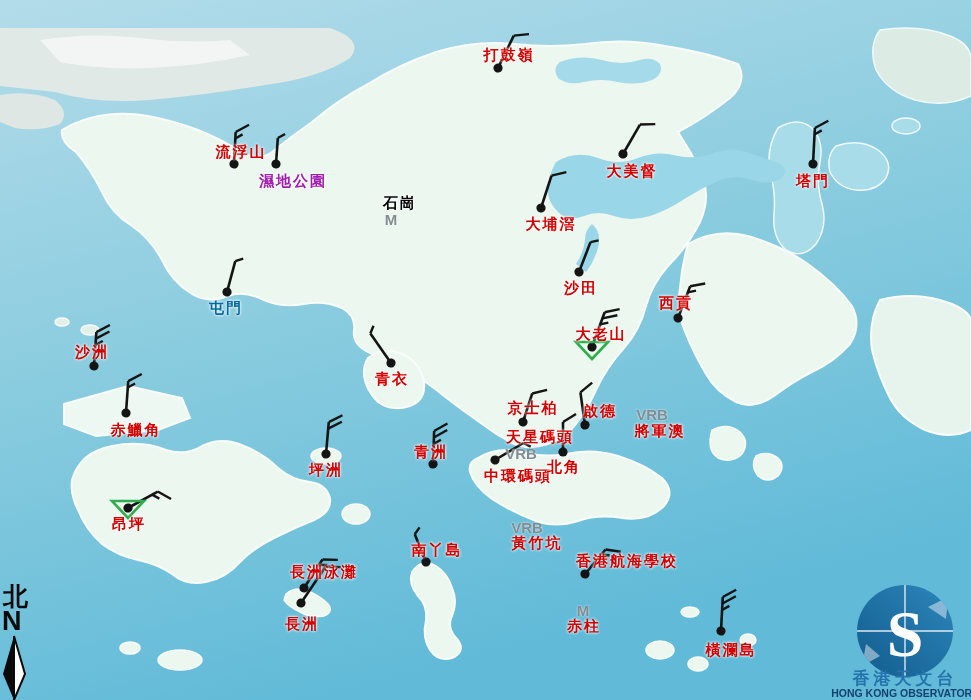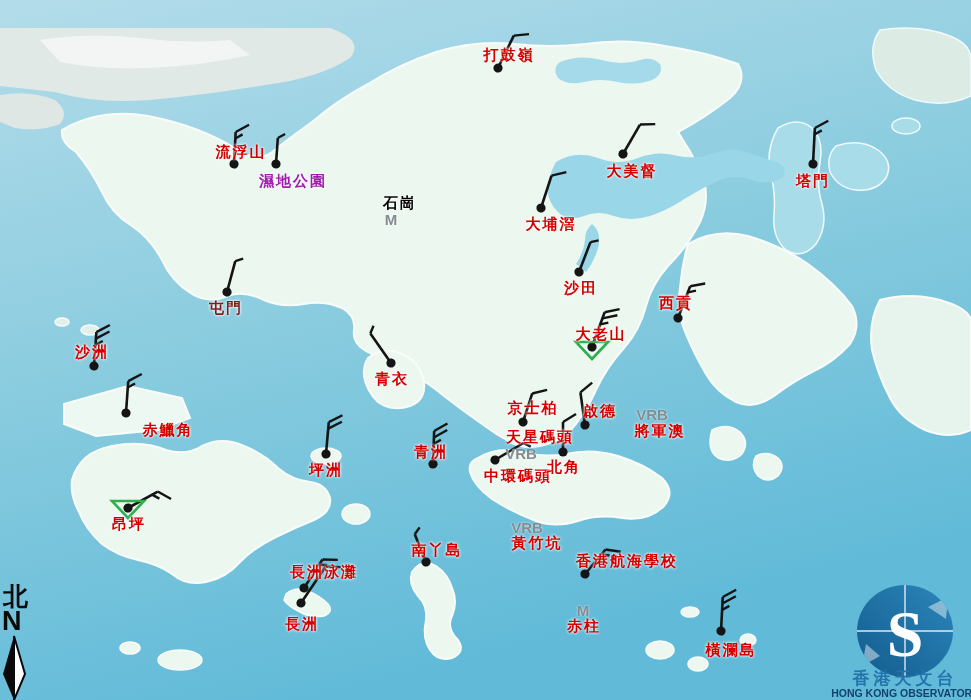--- a/index.html
+++ b/index.html
@@ -244,26 +244,26 @@
   <div id="label-layer" class="label-layer">
       <div class="st-label" style="left: 509px; top: 55px; color: rgb(212, 0, 0);">打鼓嶺</div>
       <div class="st-label" style="left: 241px; top: 152px; color: rgb(212, 0, 0);">流浮山</div>
       <div class="st-label" style="left: 293px; top: 181px; color: #a21caf;">濕地公園</div>
       <div class="st-label" style="left: 400px; top: 203px; color: #000000;">石崗</div>
       <div class="st-tag" style="left: 391px; top: 219px; color: rgb(132, 140, 146);">M</div>
       <div class="st-label" style="left: 632px; top: 171px; color: rgb(212, 0, 0); text-align: center;">大美督</div>
       <div class="st-label" style="left: 813px; top: 181px; color: rgb(212, 0, 0);">塔門</div>
       <div class="st-label" style="left: 551px; top: 224px; color: rgb(212, 0, 0); text-align: center;">大埔滘</div>
       <div class="st-label" style="left: 581px; top: 288px; color: rgb(212, 0, 0);">沙田</div>
-      <div class="st-label" style="left: 226px; top: 308px; color: #7f1d1d;">屯門</div>
+      <div class="st-label" style="left: 226px; top: 308px; color: #0369a1;">屯門</div>
       <div class="st-label" style="left: 92px; top: 352px; color: rgb(212, 0, 0);">沙洲</div>
       <div class="st-label" style="left: 676px; top: 303px; color: rgb(212, 0, 0);">西貢</div>
       <div class="st-label" style="left: 601px; top: 334px; color: rgb(212, 0, 0);">大老山</div>
       <div class="st-label" style="left: 392px; top: 379px; color: rgb(212, 0, 0);">青衣</div>
-      <div class="st-label" style="left: 136px; top: 430px; color: rgb(212, 0, 0); margin-left: 32px;">赤鱲角</div>
+      <div class="st-label" style="left: 136px; top: 430px; color: rgb(212, 0, 0);">赤鱲角</div>
       <div class="st-label" style="left: 533px; top: 408px; color: rgb(212, 0, 0);">京士柏</div>
       <div class="st-label" style="left: 600px; top: 411px; color: rgb(212, 0, 0);">啟德</div>
       <div class="st-label" style="left: 660px; top: 431px; color: rgb(212, 0, 0);">將軍澳</div>
       <div class="st-tag" style="left: 652px; top: 414px; color: rgb(132, 140, 146);">VRB</div>
       <div class="st-label" style="left: 540px; top: 437px; color: rgb(212, 0, 0); text-align: center;">天星碼頭</div>
       <div class="st-tag" style="left: 521px; top: 453px; color: rgb(132, 140, 146);">VRB</div>
       <div class="st-label" style="left: 518px; top: 476px; color: rgb(212, 0, 0);">中環碼頭</div>
       <div class="st-label" style="left: 564px; top: 467px; color: rgb(212, 0, 0);">北角</div>
       <div class="st-label" style="left: 326px; top: 470px; color: rgb(212, 0, 0);">坪洲</div>
       <div class="st-label" style="left: 431px; top: 452px; color: rgb(212, 0, 0);">青洲</div>

